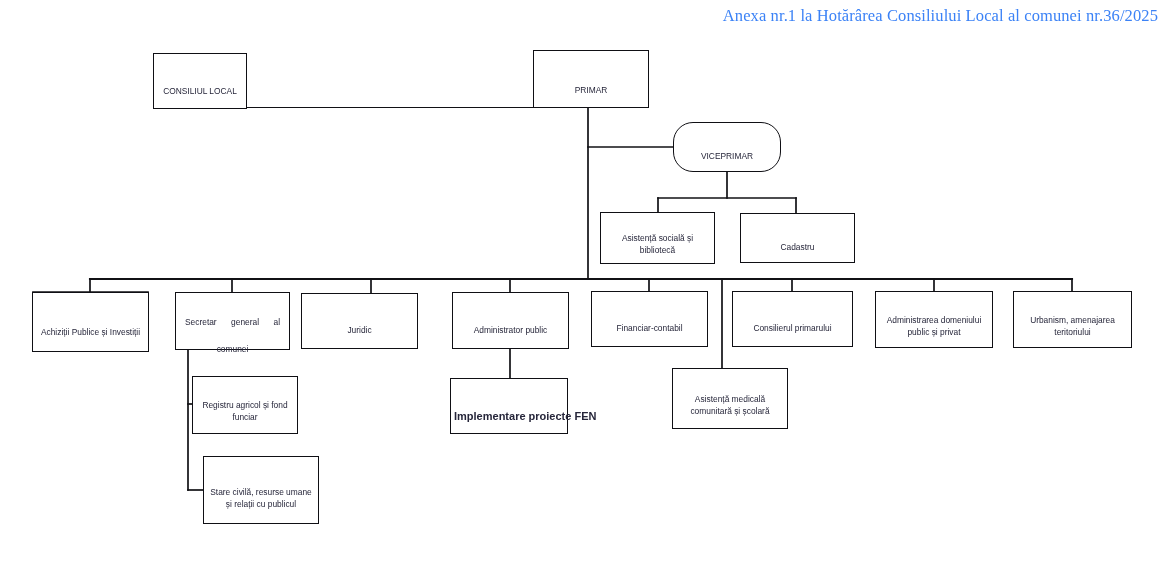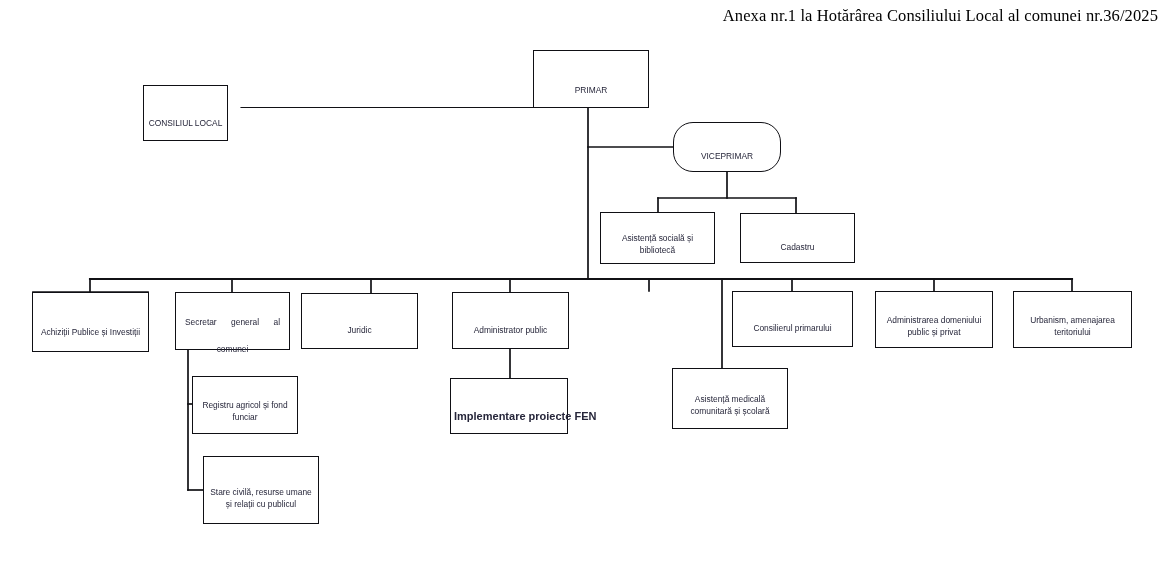--- a/index.html
+++ b/index.html
@@ -14,21 +14,21 @@
     background: #ffffff;
     overflow: hidden;
     font-family: "Liberation Sans", sans-serif;
   }
   #annex-title {
     position: absolute;
     right: 12px;
     top: 6px;
     font-family: "Liberation Serif", serif;
     font-size: 16.5px;
-    color: #000000;
+    color: #3b82f6;
     white-space: nowrap;
     letter-spacing: 0.1px;
   }
   #connectors {
     position: absolute;
     left: 0;
     top: 0;
     width: 1170px;
     height: 564px;
   }
@@ -47,21 +47,21 @@
     z-index: 3;
   }
   .node > span {
     display: block;
     width: 100%;
   }
   
   .v-center { align-items: center; }
 
   
-  #n-consiliu   { left:143px; top:53px;  width:85px; height:56px;margin-top:32px; }
+  #n-consiliu   { left:153px; top:53px;  width:94px; height:56px; }
   #n-primar     { left:533px; top:50px;  width:116px; height:58px; }
   #n-viceprimar { left:673px; top:122px; width:108px; height:50px;border-radius:20px; }
   #n-asist-soc  { left:600px; top:212px; width:115px; height:52px; }
   #n-cadastru   { left:740px; top:213px; width:115px; height:50px; }
 
   #n-achizitii  { left:32px;  top:292px; width:117px; height:60px; }
   #n-secretar   { left:175px; top:292px; width:115px; height:58px; }
   #n-juridic    { left:301px; top:293px; width:117px; height:56px; }
   #n-admin-pub  { left:452px; top:292px; width:117px; height:57px; }
   #n-financiar  { left:591px; top:291px; width:117px; height:56px; }
@@ -179,20 +179,23 @@
   </div>
 
   <div class="node v-center" id="n-juridic">
     <span>Juridic</span>
   </div>
 
   <div class="node v-center" id="n-admin-pub">
     <span>Administrator public</span>
   </div>
 
+  <div class="node v-center" id="n-financiar">
+    <span>Financiar-contabil</span>
+  </div>
 
   <div class="node v-center" id="n-consilier">
     <span>Consilierul primarului</span>
   </div>
 
   <div class="node v-center" id="n-adm-dom">
     <span>Administrarea domeniului public și privat</span>
   </div>
 
   <div class="node v-center" id="n-urbanism">

